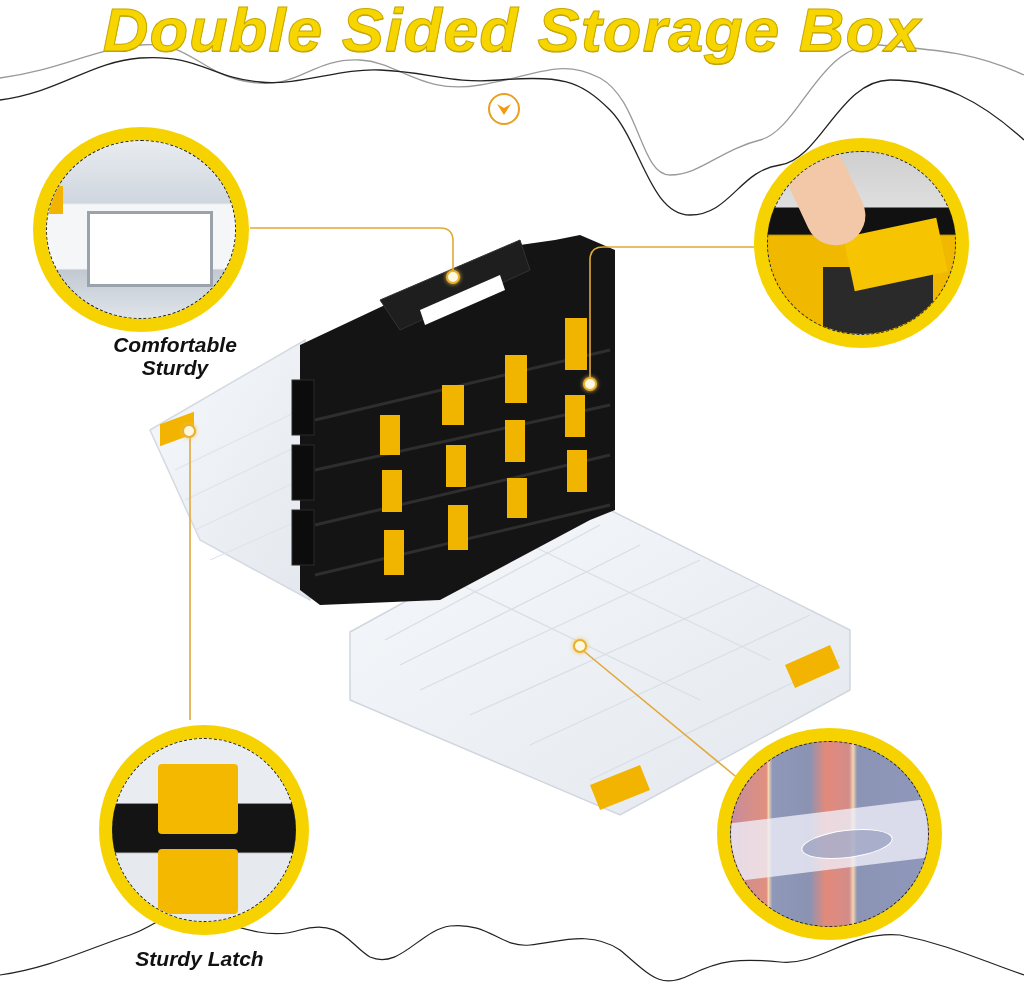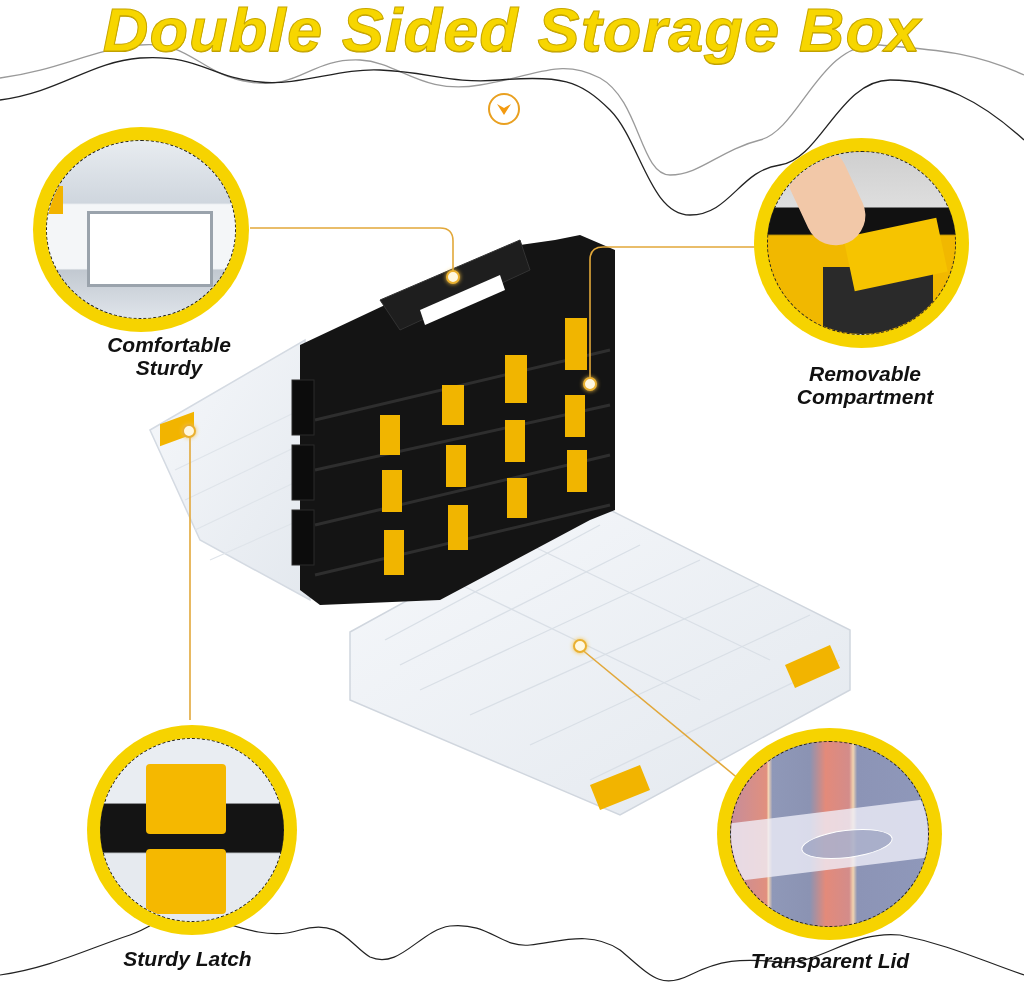--- a/index.html
+++ b/index.html
@@ -111,56 +111,51 @@
   </g>
 </svg>
 
 <div class="feature" style="left:30px;top:120px;width:240px;height:260px;">
   <div class="ring" style="left:3px;top:7px;width:216px;height:205px;">
     <div class="inner" style="background:linear-gradient(180deg,#e8ecf0 0%,#cfd6de 35%,#f4f6f8 36%,#f4f6f8 72%,#c2c9d1 73%,#dfe4ea 100%);">
       <div style="position:absolute;left:40px;top:70px;width:120px;height:70px;border:3px solid #9aa3ac;background:#fff;"></div>
       <div style="position:absolute;left:0;top:45px;width:16px;height:28px;background:#f2b400;"></div>
     </div>
   </div>
-  <div class="caption" style="left:10px;top:213px;width:258px;">
+  <div class="caption" style="left:16px;top:213px;width:258px;">
     <span>Comfortable</span><br>
     <span>Sturdy</span>
   </div>
 </div>
 
 <div class="feature" style="left:740px;top:120px;width:240px;height:290px;">
   <div class="ring" style="left:14px;top:18px;width:215px;height:210px;">
     <div class="inner" style="background:linear-gradient(180deg,#cfcfcf 0%,#dedede 30%,#111 31%,#111 45%,#f1b800 46%,#f1b800 100%);">
       <div style="position:absolute;left:55px;top:115px;width:110px;height:85px;background:#2a2a2a;"></div>
       <div style="position:absolute;left:80px;top:75px;width:95px;height:55px;background:#f6c400;transform:rotate(-12deg);"></div>
       <div style="position:absolute;left:30px;top:0;width:60px;height:95px;background:#f2c8a8;border-radius:30px 30px 40px 40px;transform:rotate(-25deg);"></div>
     </div>
   </div>
-  <div class="caption" style="left:10px;top:242px;width:230px;">
-    <span>Removable</span><br>
-    <span>Compartment</span>
-  </div>
 </div>
 
-<div class="feature" style="left:60px;top:700px;width:270px;height:288px;">
+<div class="feature" style="left:72px;top:700px;width:270px;height:288px;">
   <div class="ring" style="left:27px;top:25px;width:210px;height:210px;">
     <div class="inner" style="background:linear-gradient(180deg,#e9edf2 0%,#e9edf2 35%,#141414 36%,#141414 62%,#e6eaef 63%,#e6eaef 100%);">
       <div style="position:absolute;left:45px;top:25px;width:80px;height:70px;background:#f5b800;border-radius:4px;"></div>
       <div style="position:absolute;left:45px;top:110px;width:80px;height:65px;background:#f5b800;border-radius:4px;"></div>
     </div>
   </div>
   <div class="caption" style="left:0;top:247px;width:255px;">Sturdy Latch</div>
 </div>
 
 <div class="feature" style="left:700px;top:715px;width:324px;height:273px;">
   <div class="ring" style="left:17px;top:13px;width:225px;height:212px;">
     <div class="inner" style="background:linear-gradient(90deg,#c68d9a 0%,#e1907e 18%,#f5d5b4 19%,#8f98b8 21%,#8b93b3 40%,#e38a7a 48%,#d38c8a 60%,#f2d4b0 62%,#8c94b6 64%,#8f98ba 100%);">
       <div style="position:absolute;left:-10px;top:68px;width:240px;height:58px;background:rgba(240,240,250,0.78);transform:rotate(-7deg);"></div>
       <div style="position:absolute;left:70px;top:88px;width:90px;height:26px;border:1.5px solid #fff;border-radius:50%;background:rgba(120,130,170,0.5);transform:rotate(-7deg);"></div>
     </div>
   </div>
-  <div class="caption" style="left:15px;top:234px;width:230px;">Transparent Lid</div>
 </div>
 
 <div class="dot" style="left:446px;top:270px;"></div>
 <div class="dot" style="left:583px;top:377px;"></div>
 <div class="dot" style="left:182px;top:424px;"></div>
 <div class="dot" style="left:573px;top:639px;"></div>
 
 </body></html>

